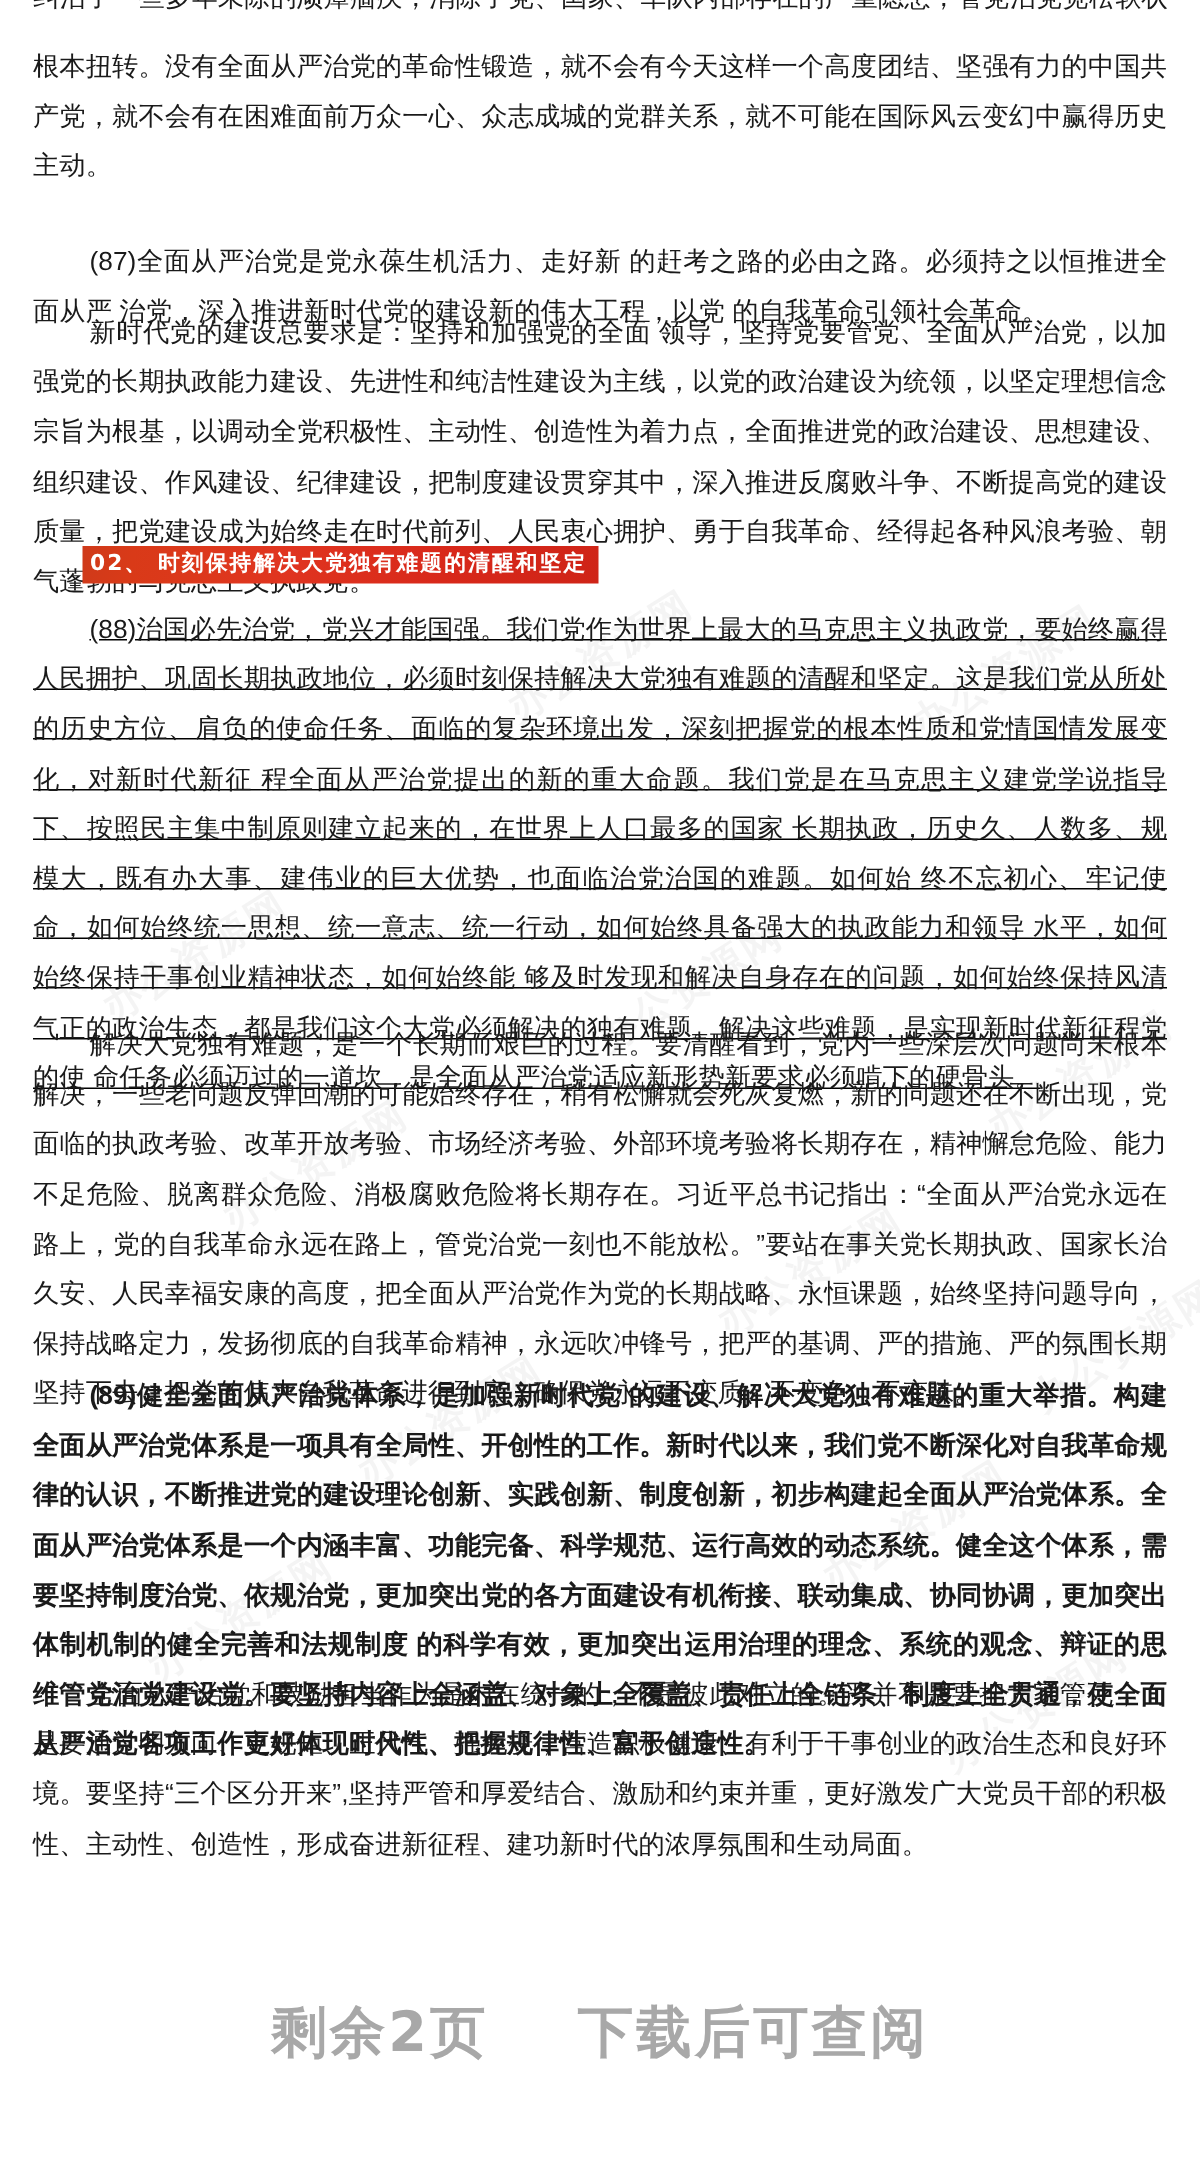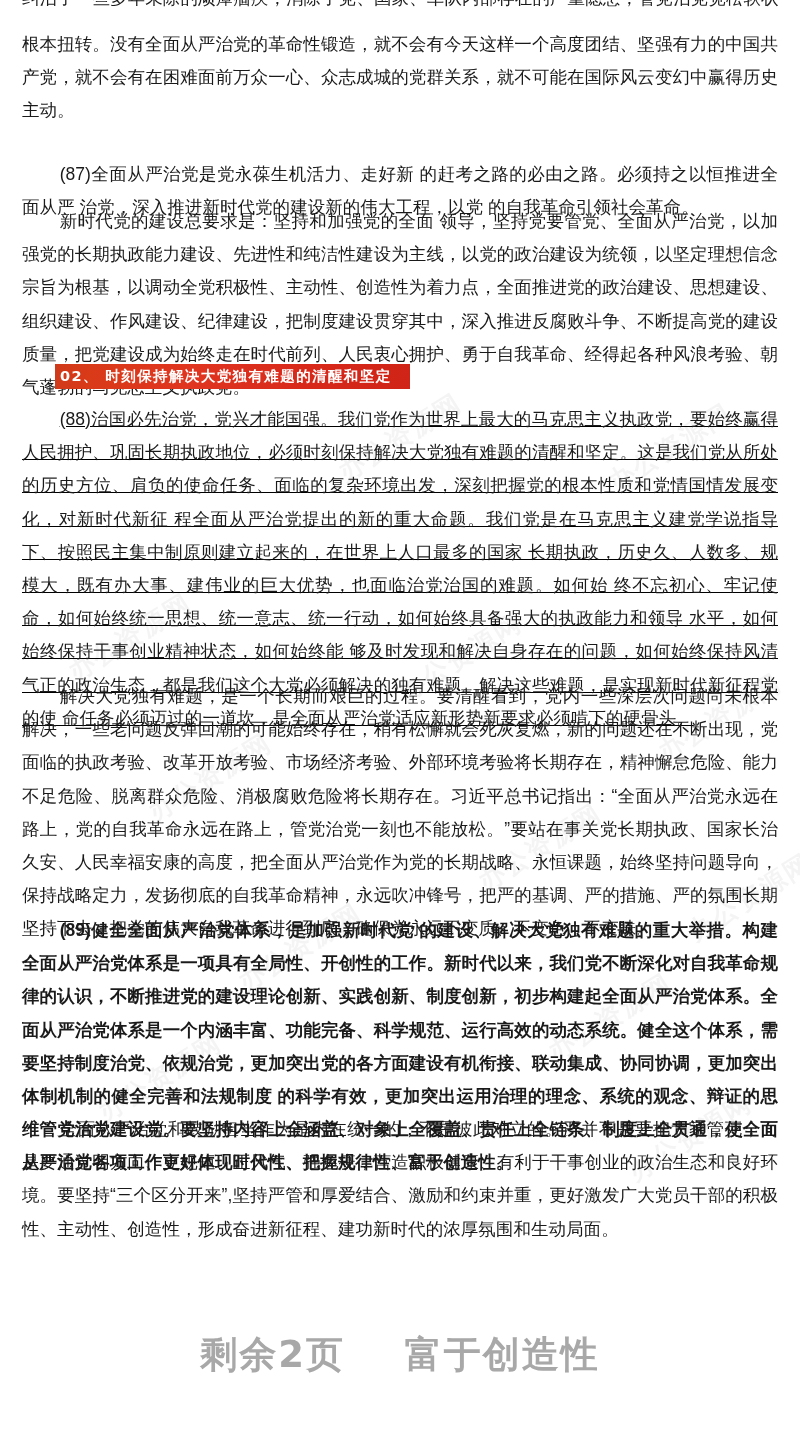--- a/index.html
+++ b/index.html
@@ -95,21 +95,21 @@
     top: 364px;
     z-index: 3;
   }
   .red-heading {
     display: inline-block;
     background: linear-gradient(100deg, #cf3a1a 0%, #d93a18 10%, #e03520 38%, #d8281a 70%, #cf2417 100%);
     color: #ffffff;
     font-size: 14.5px;
     font-weight: 700;
     line-height: 22px;
-    padding: 1px 18px 2px 5px;
+    padding: 1px 7px 2px 5px;
     letter-spacing: 1.4px;
     white-space: nowrap;
     font-family: "DejaVu Sans", "Liberation Sans", sans-serif;
   }
 
   
   #footer {
     position: absolute;
     left: 0;
     top: 1330px;
@@ -181,16 +181,16 @@
       <p class="para indent">(89)健全全面从严治党体系，是加强新时代党 的建设、解决大党独有难题的重大举措。构建全面从严治党体系是一项具有全局性、开创性的工作。新时代以来，我们党不断深化对自我革命规律的认识，不断推进党的建设理论创新、实践创新、制度创新，初步构建起全面从严治党体系。全面从严治党体系是一个内涵丰富、功能完备、科学规范、运行高效的动态系统。健全这个体系，需要坚持制度治党、依规治党，更加突出党的各方面建设有机衔接、联动集成、协同协调，更加突出体制机制的健全完善和法规制度 的科学有效，更加突出运用治理的理念、系统的观念、辩证的思维管党治党建设党。要坚持内容上全涵盖、对象上全覆盖、责任上全链条、制度上全贯通，使全面从严治党各项工作更好体现时代性、把握规律性、富于创造性。</p>
     </div>
 
     <div class="block" style="top:1113px;">
       <p class="para indent">全面从严治党和鼓励担当作为是内在统一的，不是彼此对立的。严并不是要把大家管死，而是要通过明方向、立规矩、正风气、强免疫，营造积极健康、有利于干事创业的政治生态和良好环境。要坚持“三个区分开来”,坚持严管和厚爱结合、激励和约束并重，更好激发广大党员干部的积极性、主动性、创造性，形成奋进新征程、建功新时代的浓厚氛围和生动局面。</p>
     </div>
 
   </div>
 
   <div id="footer">
-    <span class="ftxt">剩余2页    富于创造性</span>
+    <span class="ftxt">剩余2页    下载后可查阅</span>
   </div>
 
 </div>
 
 </body></html>

